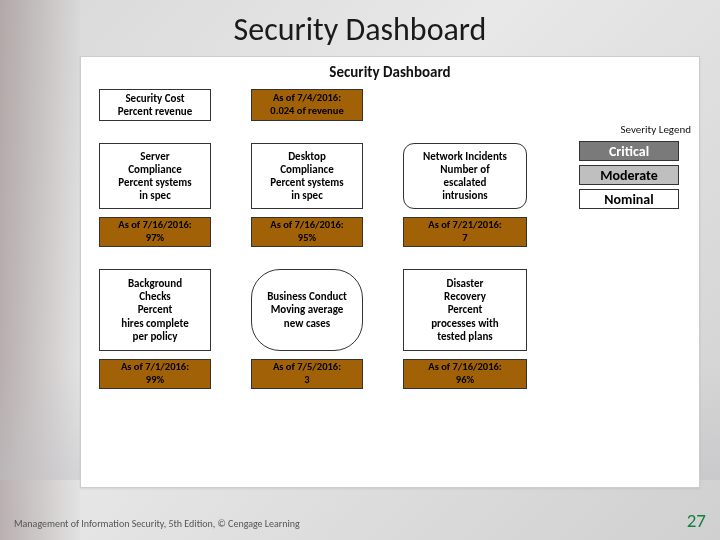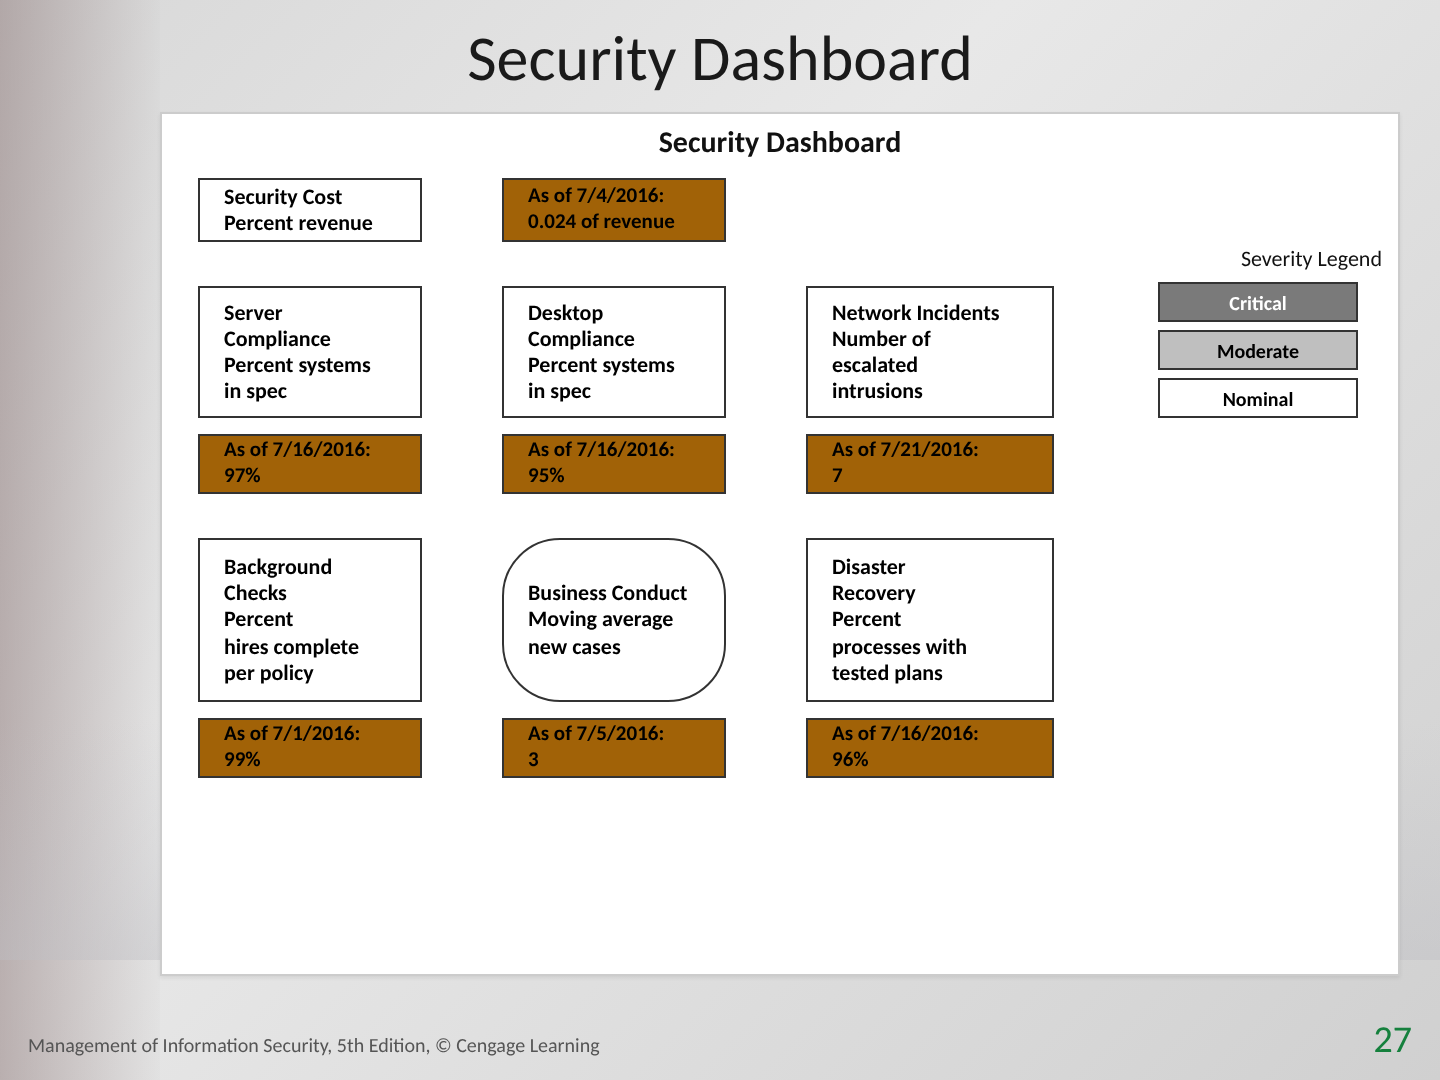--- a/index.html
+++ b/index.html
@@ -30,35 +30,35 @@
   }
   .panel-title {
     text-align: center; font-weight: bold; font-size: 15px;
     padding: 6px 0 4px 0; color: #111;
   }
   .grid-area {
     position: relative; width: 100%; height: calc(100% - 30px);
   }
   .metric-box, .date-box {
     position: absolute; border: 1px solid #333;
-    font-size: 11px; line-height: 1.2; text-align: left;
+    font-size: 11px; line-height: 1.2; text-align: center;
     display: flex; flex-direction: column; justify-content: center;
     padding: 3px 12px;
   }
   .metric-box { background: #fff; font-weight: bold; }
   .date-box { background: #a16207; color: #000; font-weight: bold; font-size: 10.5px; }
   .metric-box .ln, .date-box .ln { display: block; }
 
   
   .legend-title {
     position: absolute; font-size: 11px; color: #111; font-weight: 400;
     text-align: left;
   }
   .legend-item {
-    position: absolute; border: 1px solid #333; font-size: 10px; font-weight: bold;
+    position: absolute; border: 1px solid #333; font-size: 14px; font-weight: bold;
     text-align: center; display: flex; align-items: center; justify-content: center;
     height: 20px;
   }
   .leg-critical { background: #7a7a7a; color: #fff; }
   .leg-moderate { background: #bfbfbf; color: #000; }
   .leg-nominal  { background: #ffffff; color: #000; }
 
   .footer {
     position: absolute; bottom: 8px; left: 14px; right: 14px;
     font-size: 10px; color: #555;
@@ -102,21 +102,21 @@
       <span class="ln">Desktop</span>
       <span class="ln">Compliance</span>
       <span class="ln">Percent systems</span>
       <span class="ln">in spec</span>
     </div>
     <div class="date-box" style="left:170px; top:132px; width:112px; height:30px;">
       <span class="ln">As of 7/16/2016:</span>
       <span class="ln">95%</span>
     </div>
 
-    <div class="metric-box" style="left:322px; top:58px; width:124px; height:66px;">
+    <div class="metric-box" style="left:322px; top:58px; width:124px; height:66px;border-radius:11px;">
       <span class="ln">Network Incidents</span>
       <span class="ln">Number of</span>
       <span class="ln">escalated</span>
       <span class="ln">intrusions</span>
     </div>
     <div class="date-box" style="left:322px; top:132px; width:124px; height:30px;">
       <span class="ln">As of 7/21/2016:</span>
       <span class="ln">7</span>
     </div>
 

